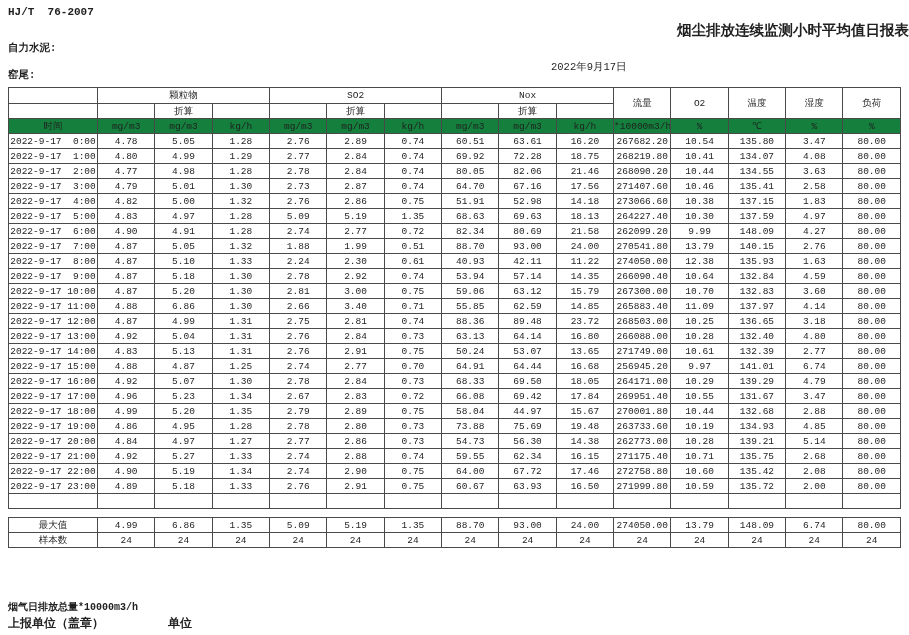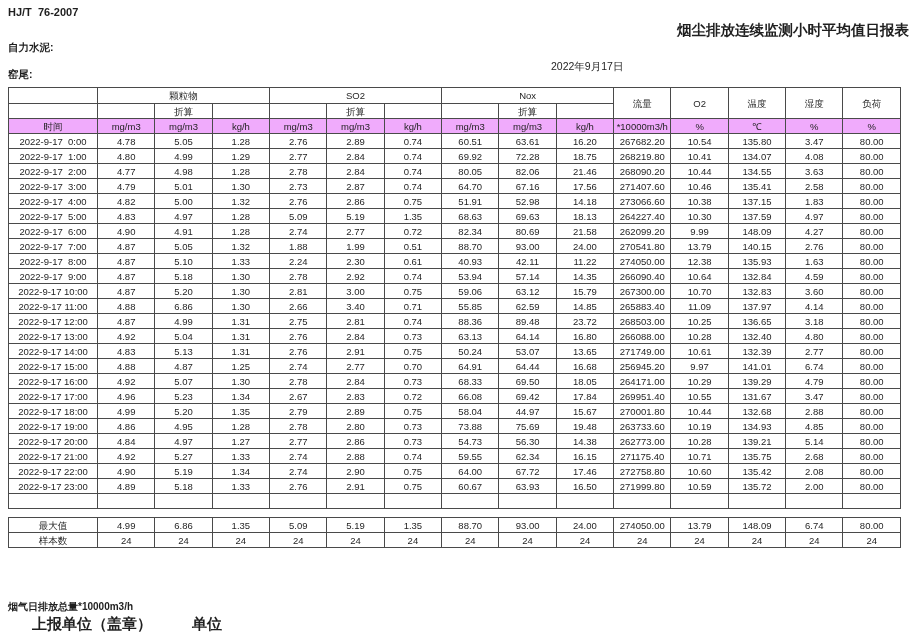--- a/index.html
+++ b/index.html
@@ -1,32 +1,32 @@
 <!DOCTYPE html>
 <html><head>
 <meta charset="utf-8">
 <style>
   html,body{margin:0;padding:0;background:#e8e8e8;}
   .page{position:relative;width:909px;height:635px;background:#ffffff;overflow:hidden;
-        font-family:Liberation Sans, sans-serif;color:#1f1f1f;}
+        font-family:Liberation Mono, monospace;color:#1f1f1f;}
   .std{position:absolute;left:8px;top:6px;font-weight:bold;font-size:11px;white-space:pre;}
   .title{position:absolute;left:0;top:21px;width:100%;text-align:right;font-weight:bold;font-size:14.5px;}
   .company{position:absolute;left:8px;top:41px;font-weight:bold;font-size:10.5px;}
   .location{position:absolute;left:8px;top:68px;font-weight:bold;font-size:10.5px;}
   .date{position:absolute;left:551px;top:60px;font-size:10.5px;}
   table.grid{border-collapse:collapse;table-layout:fixed;width:893px;font-size:9.5px;}
   table.grid td{border:1px solid #4a4a4a;text-align:center;vertical-align:middle;
                 padding:0;height:14px;line-height:13px;overflow:hidden;white-space:pre;}
   table.main{position:absolute;left:8px;top:87px;border-radius:14px;}
   table.main thead tr.group-row td{height:15px;}
-  tr.units td{background:#f0abfc;}
+  tr.units td{background:#15803d;}
   table.summary{position:absolute;left:8px;top:517px;}
   td.label-left{text-align:left;padding-left:2px;}
   .footer1{position:absolute;left:8px;top:600px;font-weight:bold;font-size:10px;}
-  .footer2{position:absolute;left:8px;top:615px;font-weight:bold;font-size:15px;margin-left:24px;}
+  .footer2{position:absolute;left:8px;top:615px;font-weight:bold;font-size:12px;}
   .footer2 .unit2{position:absolute;left:160px;top:0;white-space:pre;}
 </style>
 </head>
 <body>
 
 <div class="page">
   <div class="std">HJ/T  76-2007</div>
   <div class="title">烟尘排放连续监测小时平均值日报表</div>
   <div class="company">自力水泥:</div>
   <div class="location">窑尾:</div>

